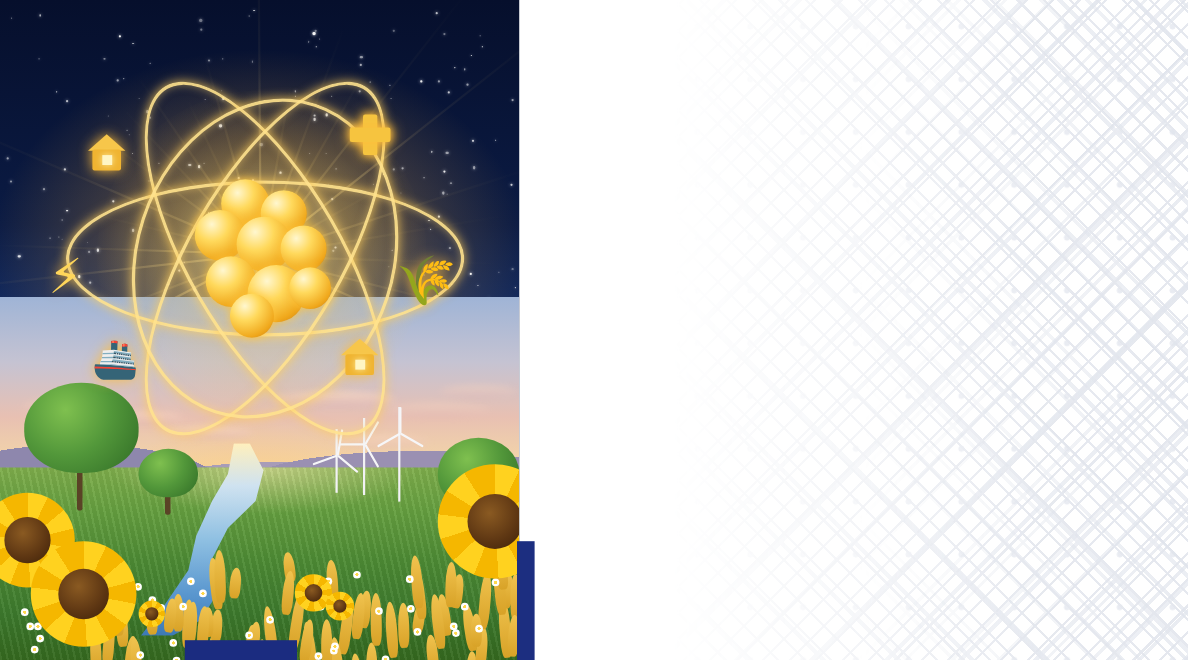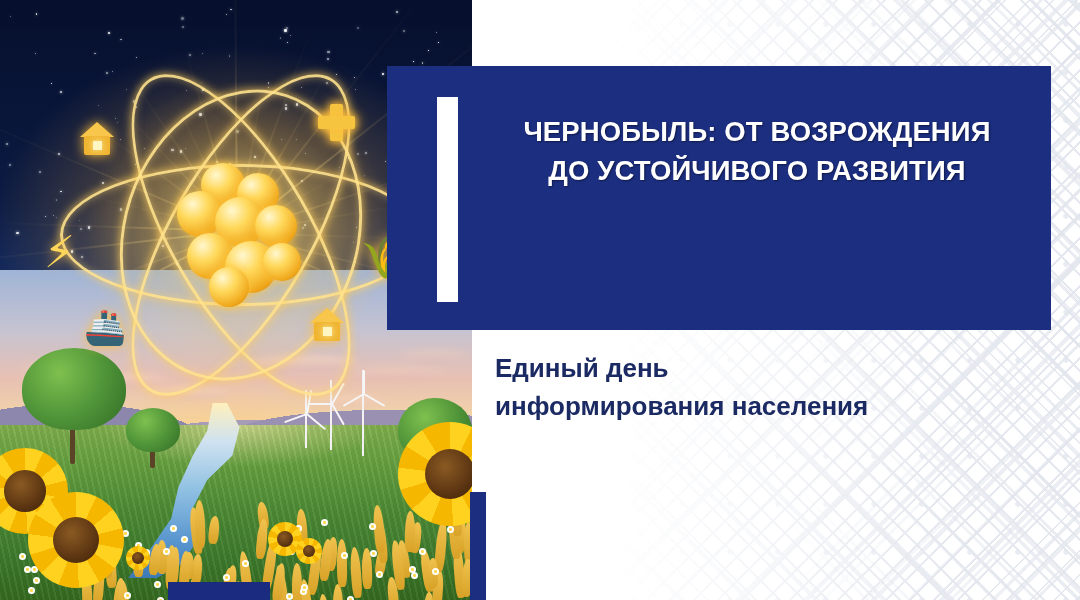--- a/index.html
+++ b/index.html
@@ -583,30 +583,19 @@
       <div class="aicon" style="left:308px;top:152px;font-size:44px;line-height:1;">🌾</div>
       <div class="aicon" style="left:32px;top:228px;font-size:34px;line-height:1;">🚢</div>
       <div class="aicon house" style="left:258px;top:226px;width:34px;height:34px;">
         <div class="roof"></div>
           <div class="body"></div>
           <div class="win"></div>
       </div>
     </div>
   </div>
 
-  <div class="title-box">
-    <div class="title-accent"></div>
-    <div class="title-text">
-      <span>ЧЕРНОБЫЛЬ: ОТ ВОЗРОЖДЕНИЯ</span>
-      <span> ДО УСТОЙЧИВОГО РАЗВИТИЯ</span>
-    </div>
-  </div>
-
-  <div class="subtitle">
-    <span>Единый день</span>
-    <span>информирования населения</span>
-  </div>
+
 
 
   <div class="bar-vert"></div>
   <div class="bar-bottom"></div>
 
 </div>
 
 </body></html>

